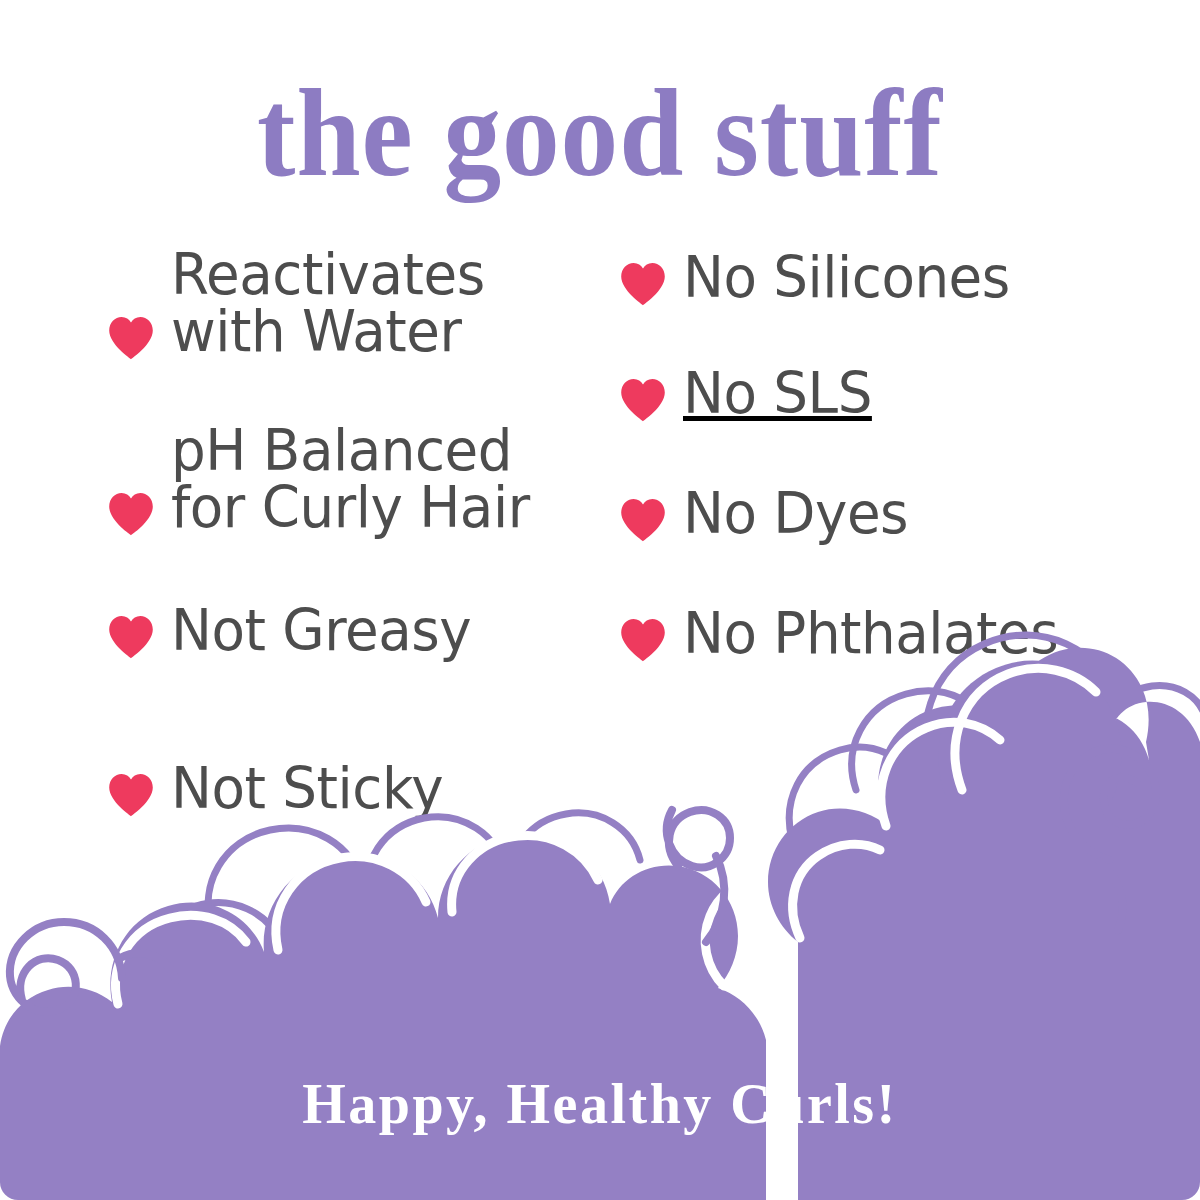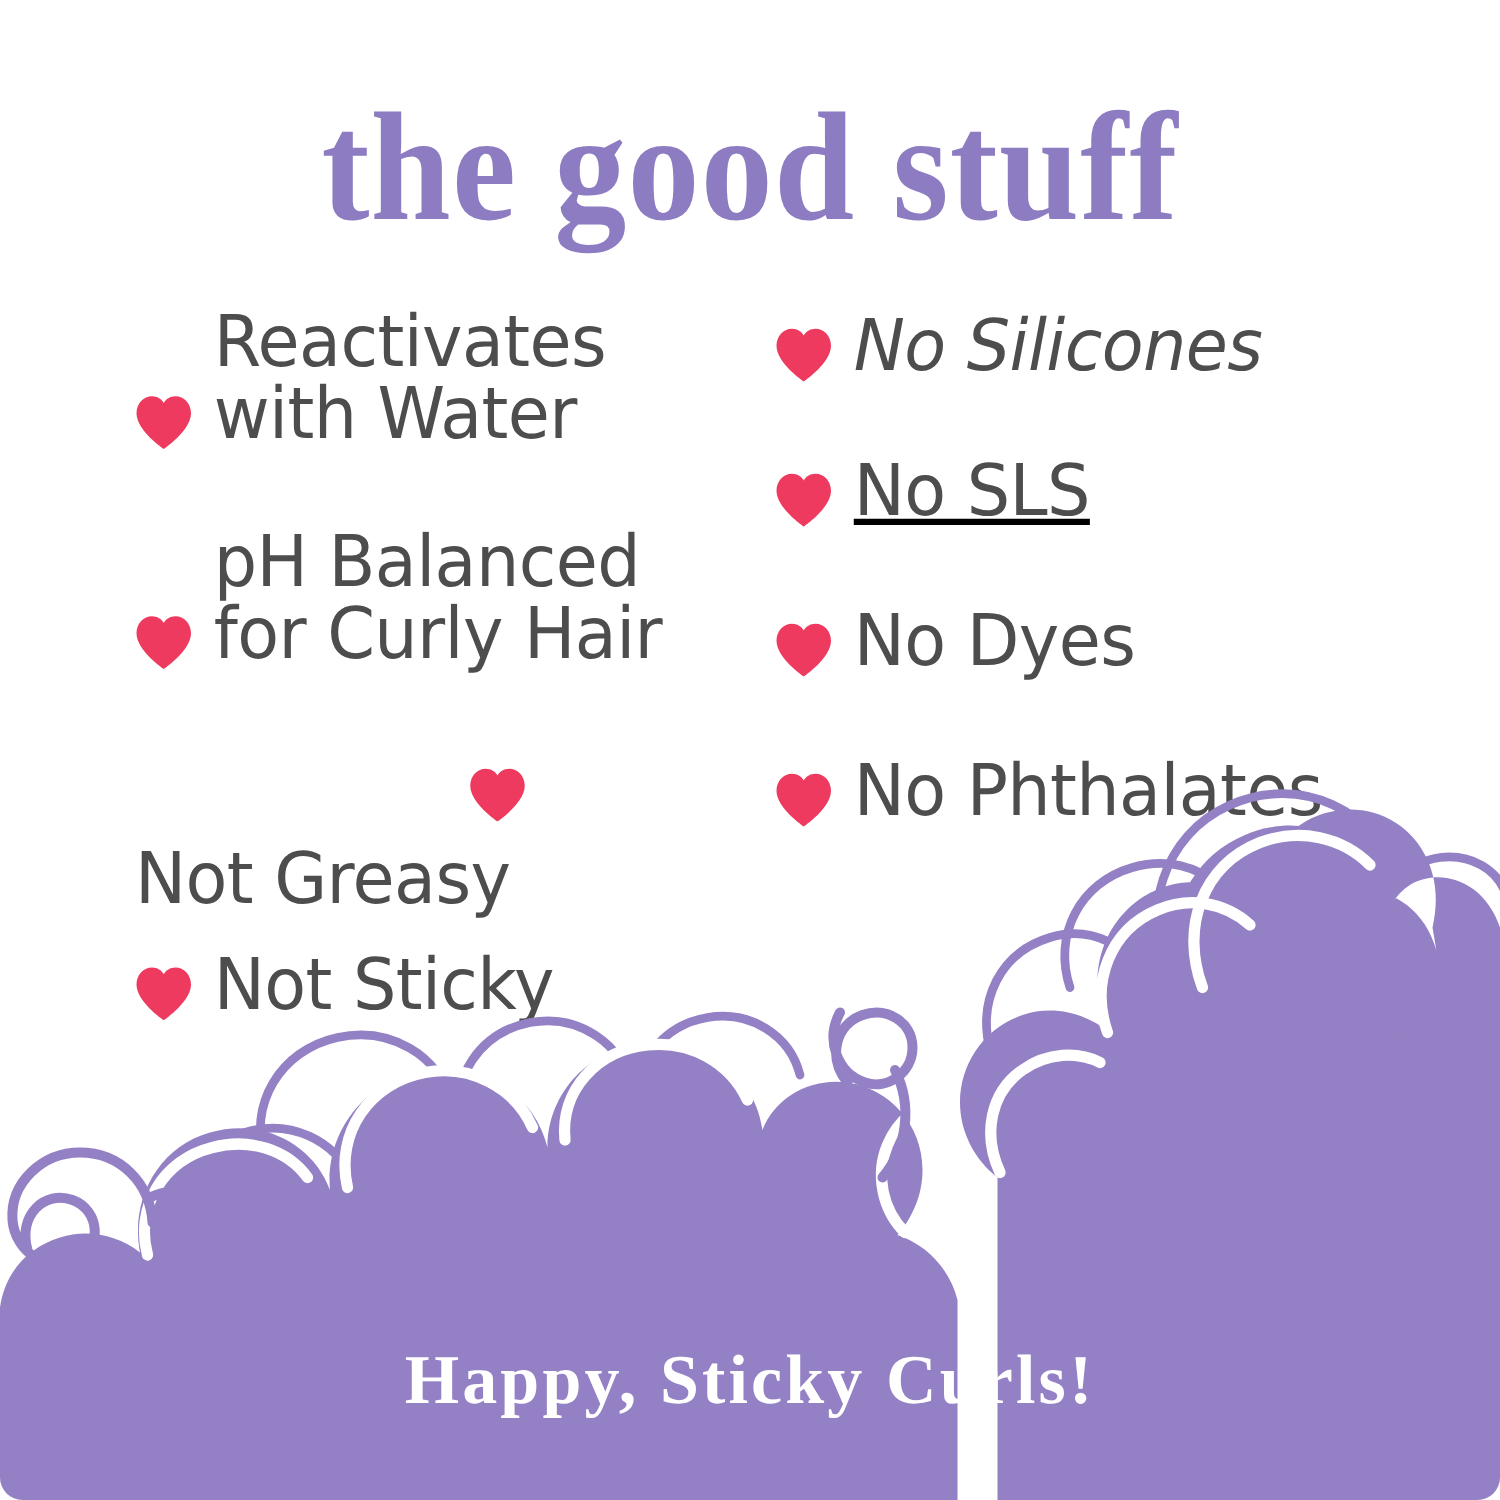--- a/index.html
+++ b/index.html
@@ -80,25 +80,25 @@
     line-height: 57px;
     letter-spacing: -0.5px;
     white-space: pre-line;
     transform: scaleX(0.96);
     transform-origin: 0 50%;
   }
 
   
   .b-l0 { top: 0px; }
   .b-l1 { top: 176px; }
-  .b-l2 { top: 356px; flex-direction: column; }
+  .b-l2 { top: 356px; }
   .b-l3 { top: 474px; margin-top: 40px; }
 
   
-  .b-r0 { top: 3px; font-style: italic; }
+  .b-r0 { top: 3px; }
   .b-r1 { top: 119px; text-decoration: underline; }
   .b-r2 { top: 239px; }
   .b-r3 { top: 359px; }
 
   
   #clouds {
     position: absolute;
     left: 0;
     top: 0;
     width: 1200px;
@@ -326,15 +326,15 @@
                    C710 805, 730 818, 730 838
                    C730 858, 710 872, 692 866
                    C670 859, 660 832, 672 810"></path>
           <path d="M716 856 C 730 884, 726 918, 706 942"></path>
         </g>
       </g>
 
     </svg>
   </div>
 
-  <div id="tagline">Happy, Sticky Curls!</div>
+  <div id="tagline">Happy, Healthy Curls!</div>
 
 </div>
 
 </body></html>

